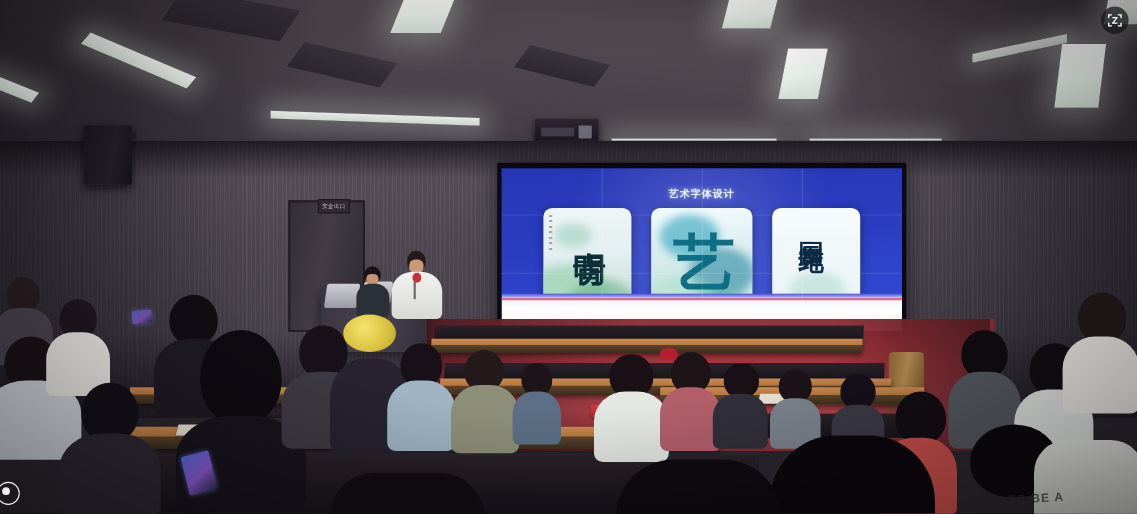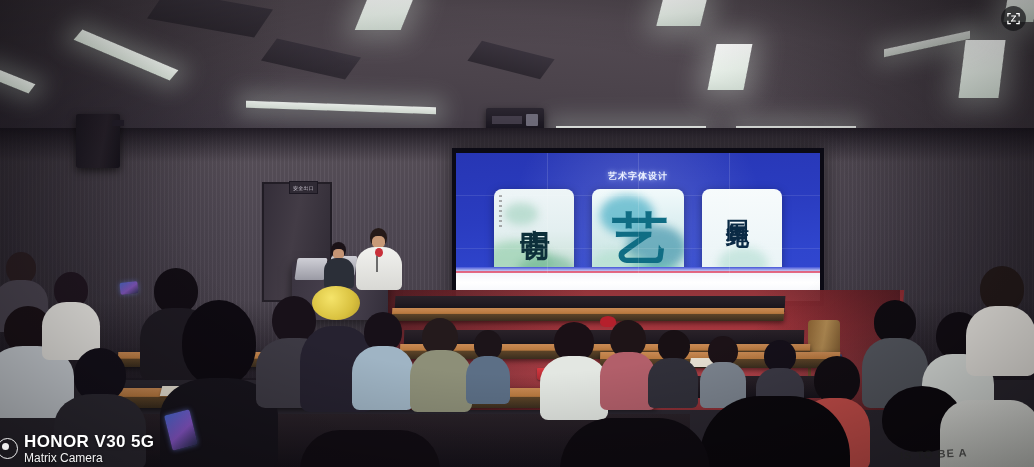--- a/index.html
+++ b/index.html
@@ -358,19 +358,15 @@
       <g fill="none" stroke="#ffffff" stroke-width="1.7" stroke-linecap="round">
         <path d="M9 8h6"></path>
           <path d="M15 8l-6 8"></path>
           <path d="M9 16h6"></path>
       </g>
     </svg>
   </div>
 
   <div class="watermark">
     <div class="wm-logo"></div>
-    <div>
-      <div class="wm-l1">HONOR V30 5G</div>
-      <div class="wm-l2">Matrix Camera</div>
-    </div>
   </div>
 
 </div>
 
 </body></html>

